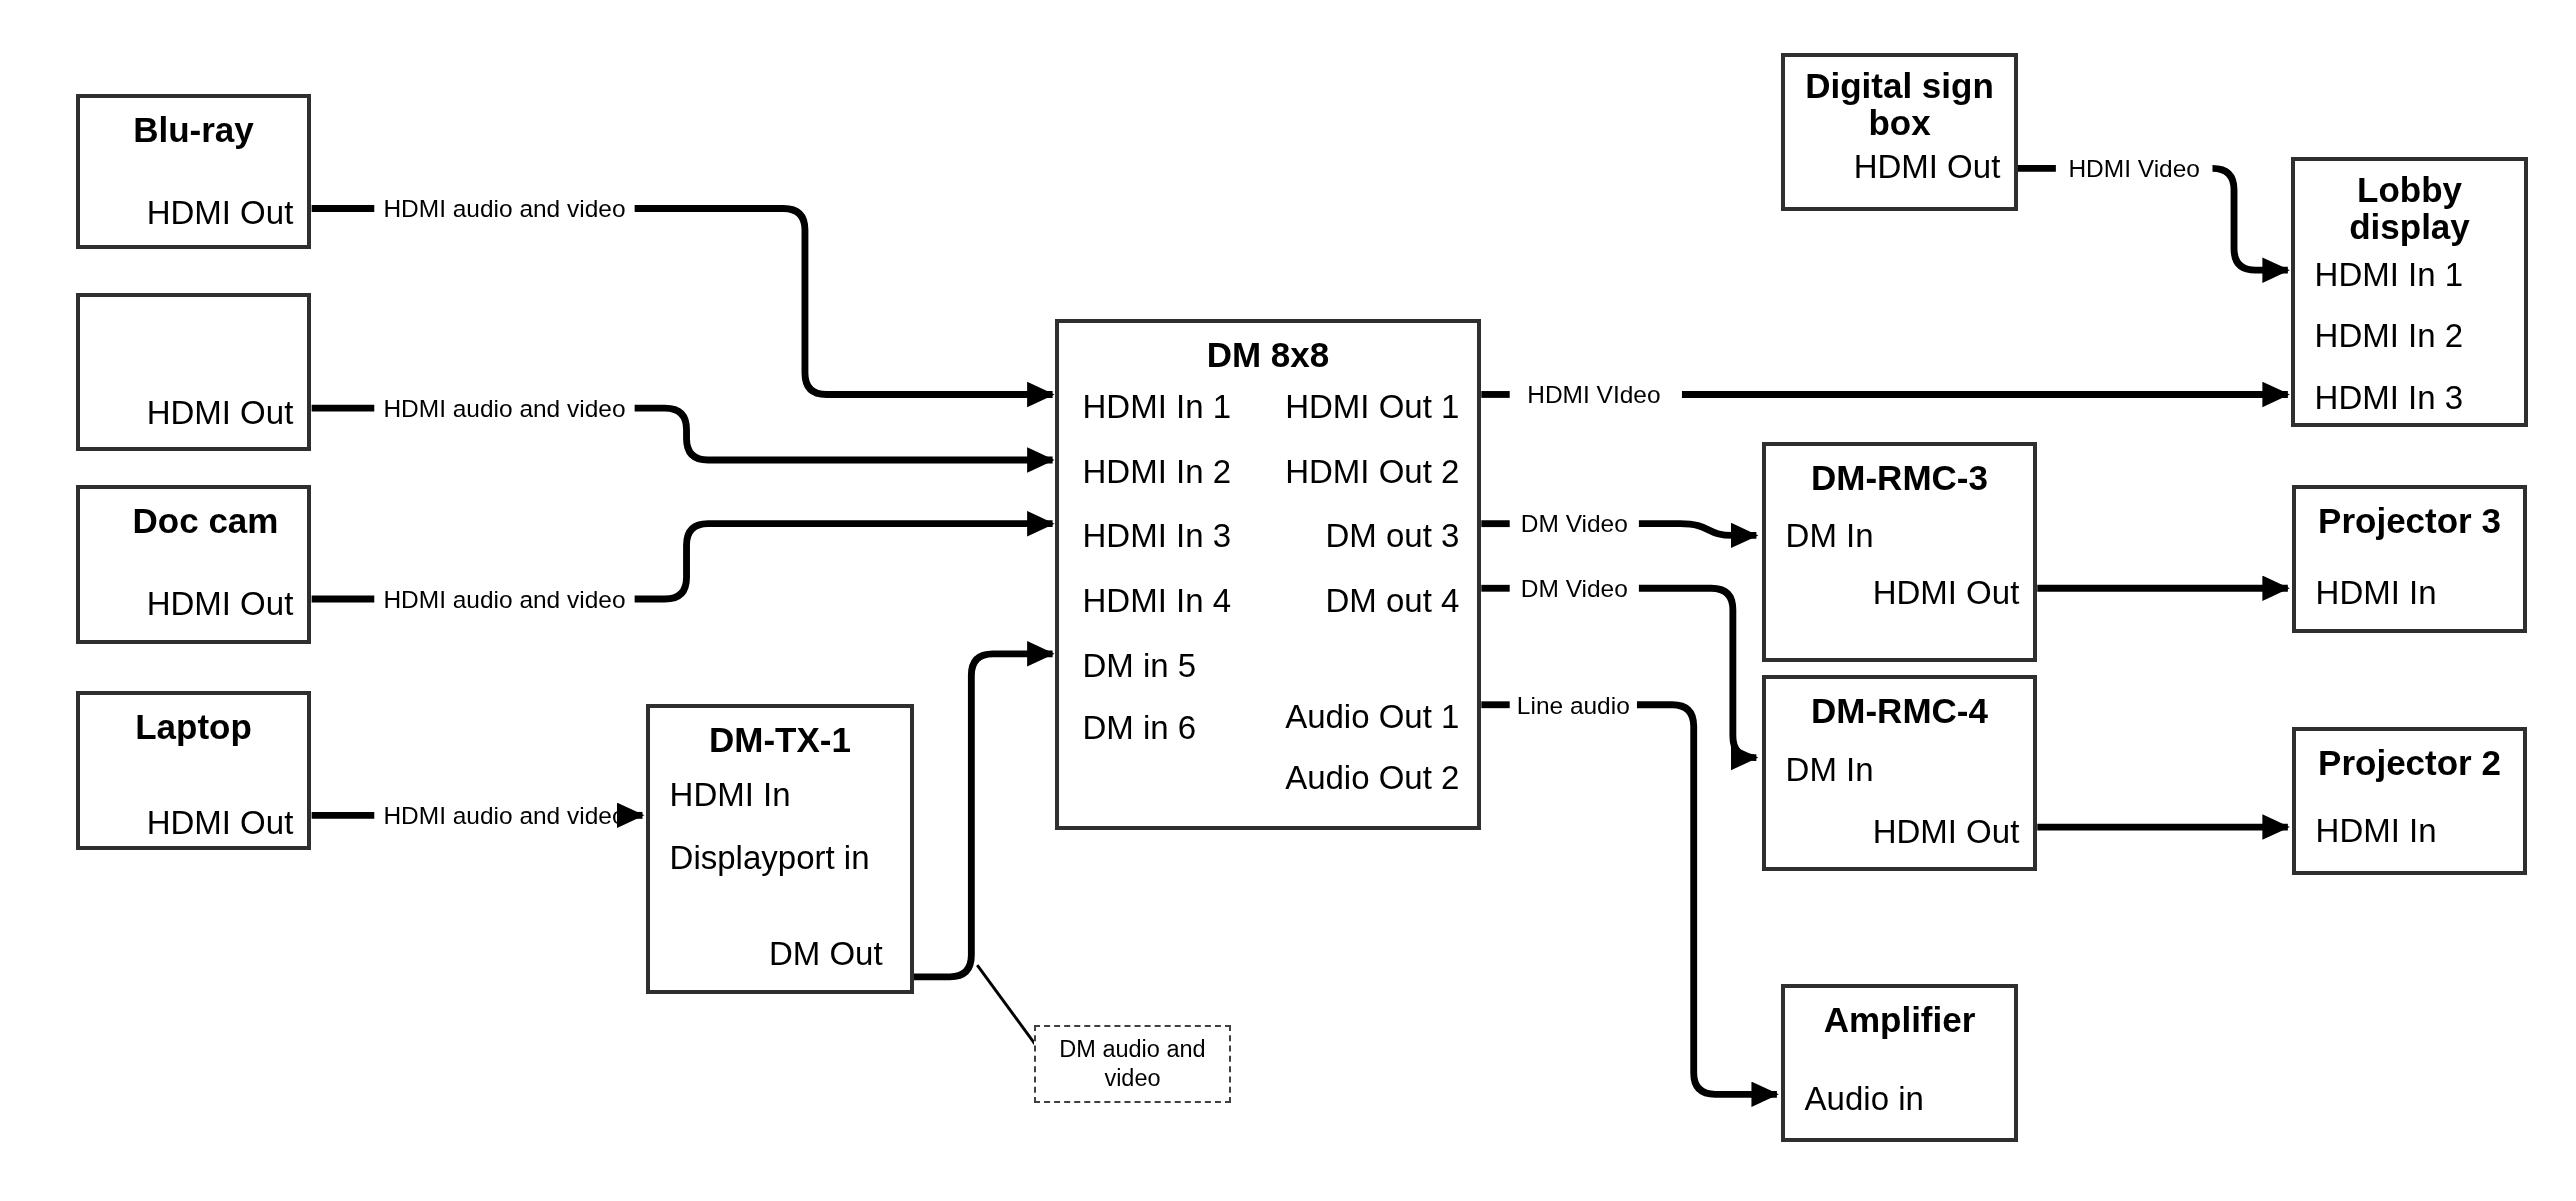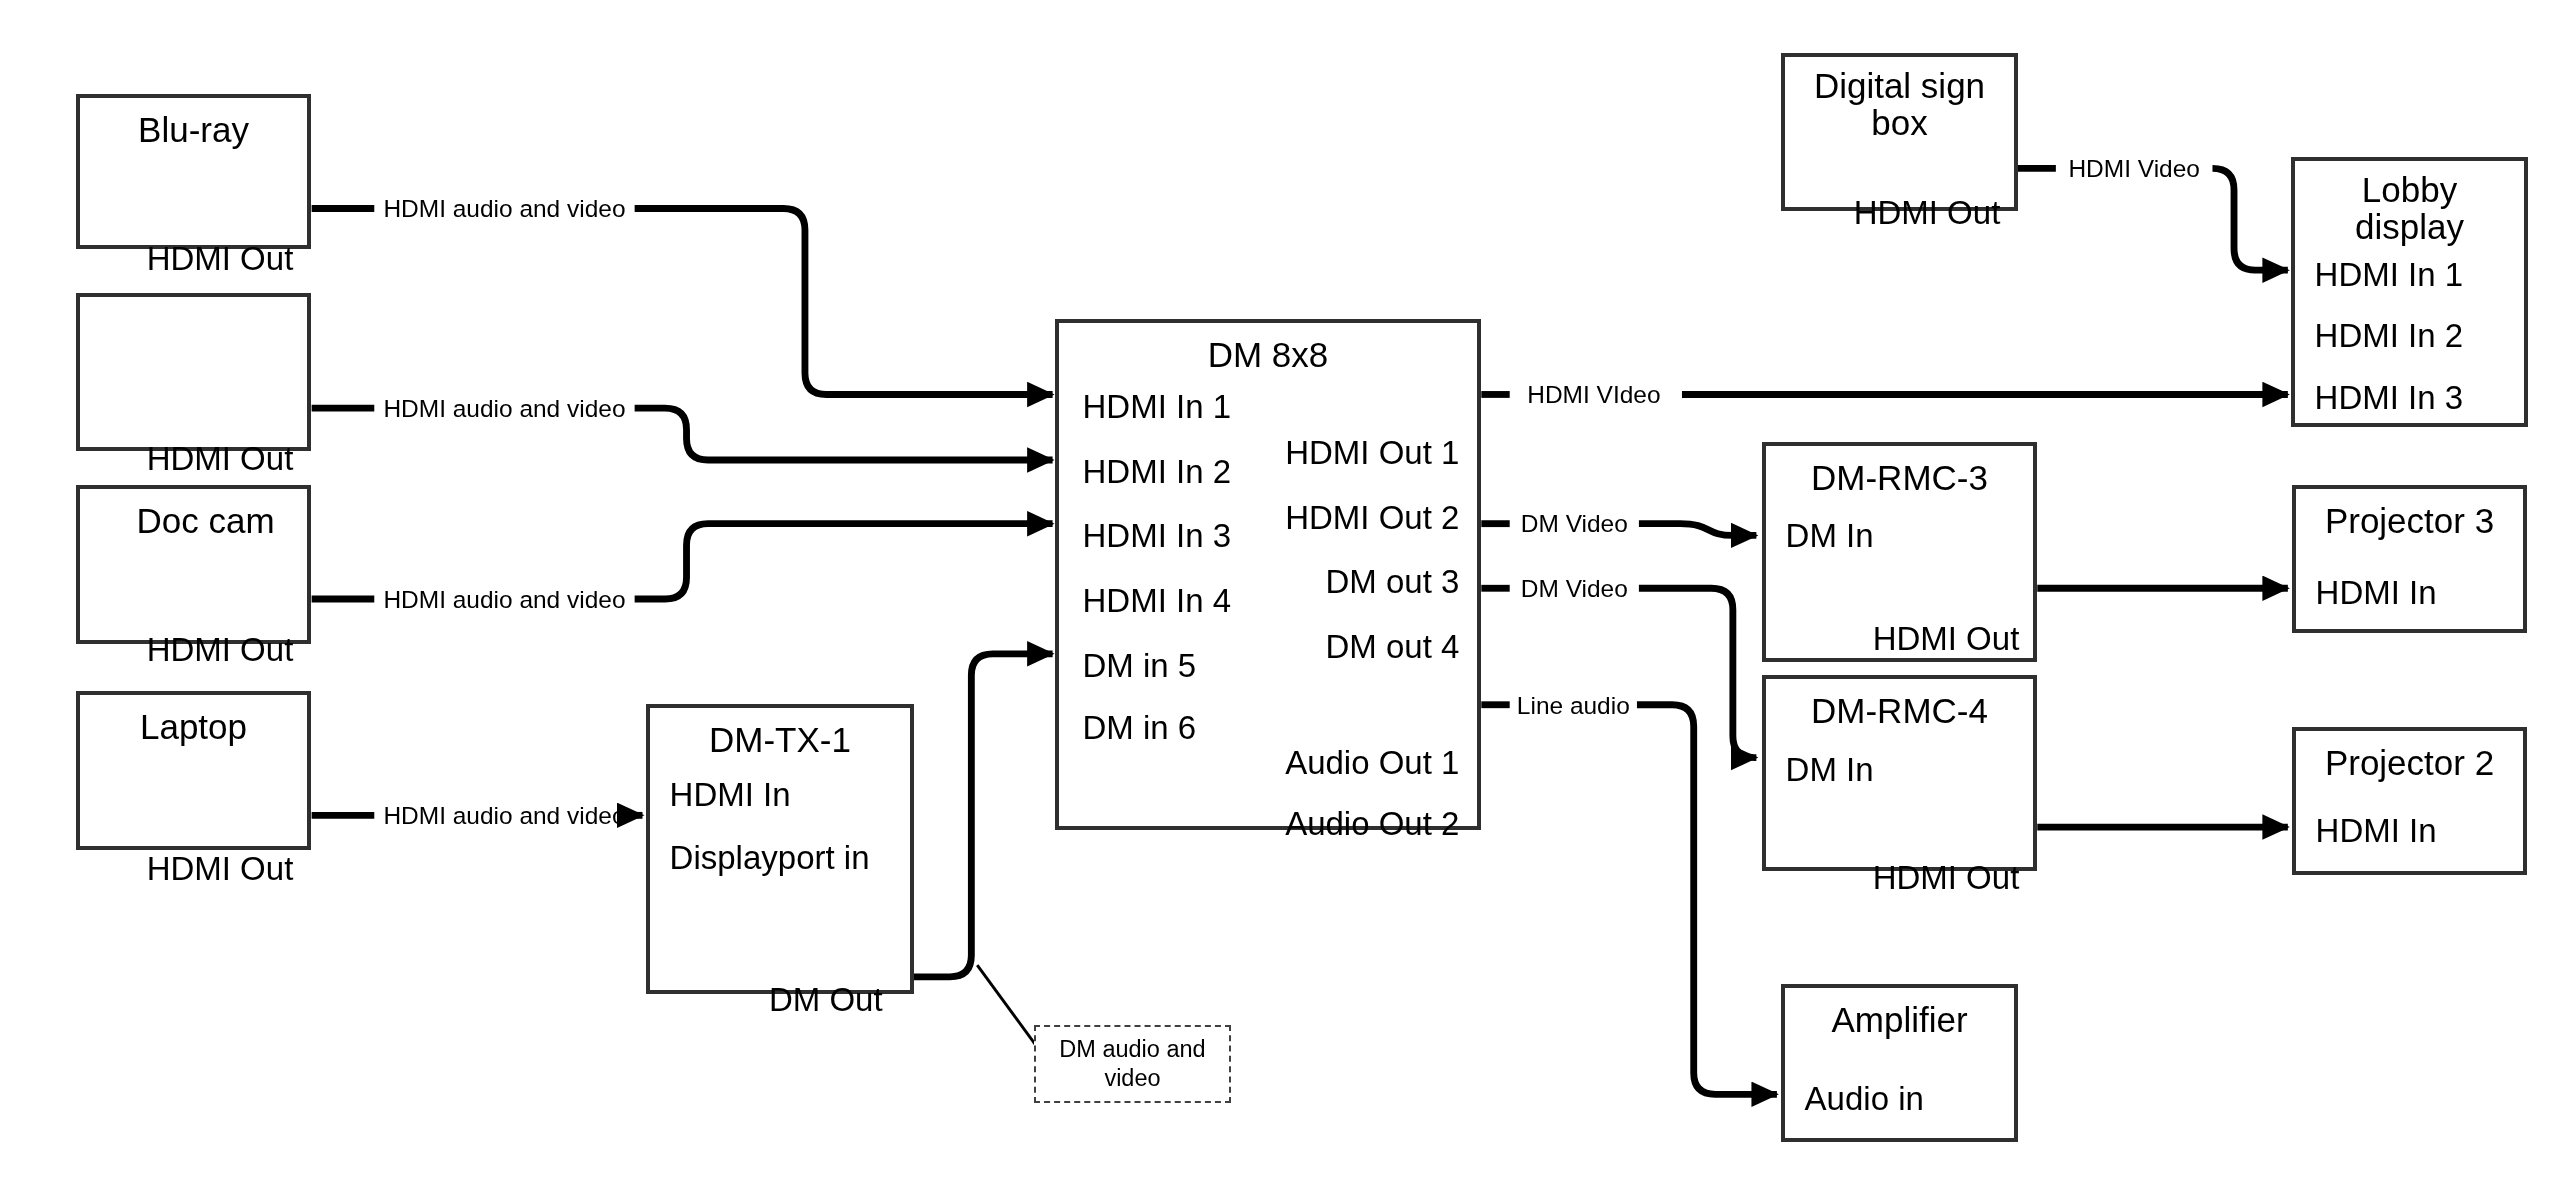--- a/index.html
+++ b/index.html
@@ -16,35 +16,35 @@
   .node {
     position: absolute;
     box-sizing: border-box;
     border: 4.9px solid #2f2f2f;
     background: #ffffff;
   }
   .node .title {
     margin-top: 11.7px;
     text-align: center;
     font-size: 35px;
-    font-weight: normal;
+    font-weight: bold;
     color: #000000;
     line-height: 39px;
     white-space: pre-line;
   }
   .node .title.two-line { margin-top: 9.8px; line-height: 37px; }
   .port {
     position: absolute;
     height: 39px; line-height: 39px;
     font-size: 33px;
     color: #000000;
     white-space: nowrap;
   }
   .port-l { left: 19.6px; text-align: left; }
-  .port-r { right: 13.7px; text-align: right; margin-top: 46px; }
+  .port-r { right: 13.7px; text-align: right; }
   .note {
     position: absolute;
     box-sizing: border-box;
     border: 2.9px dashed #404040;
     background: #ffffff;
     display: flex;
     align-items: center;
     justify-content: center;
     text-align: center;
     font-size: 23.5px;

